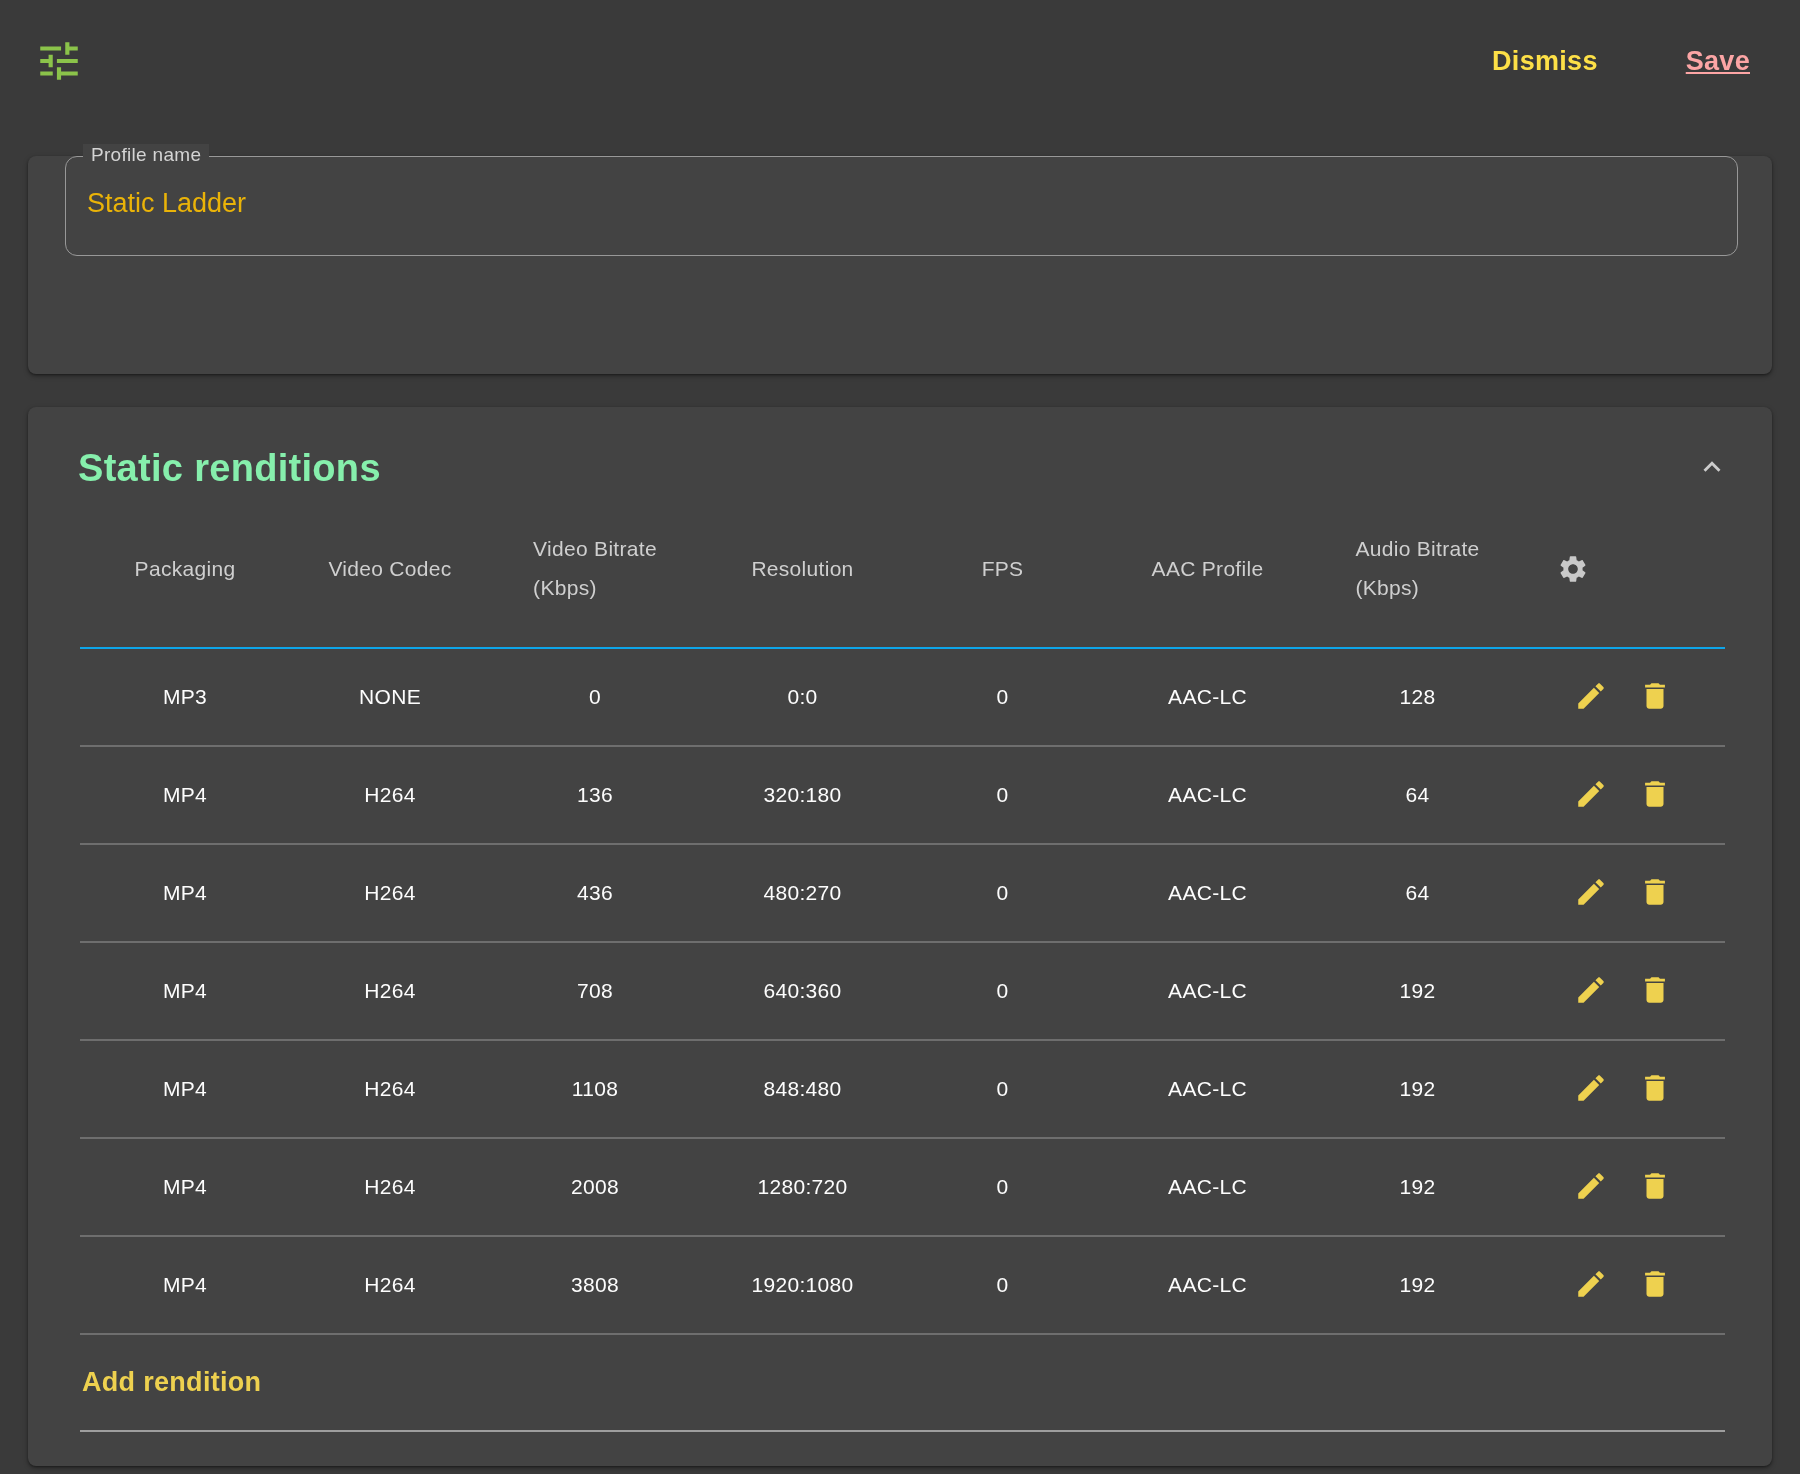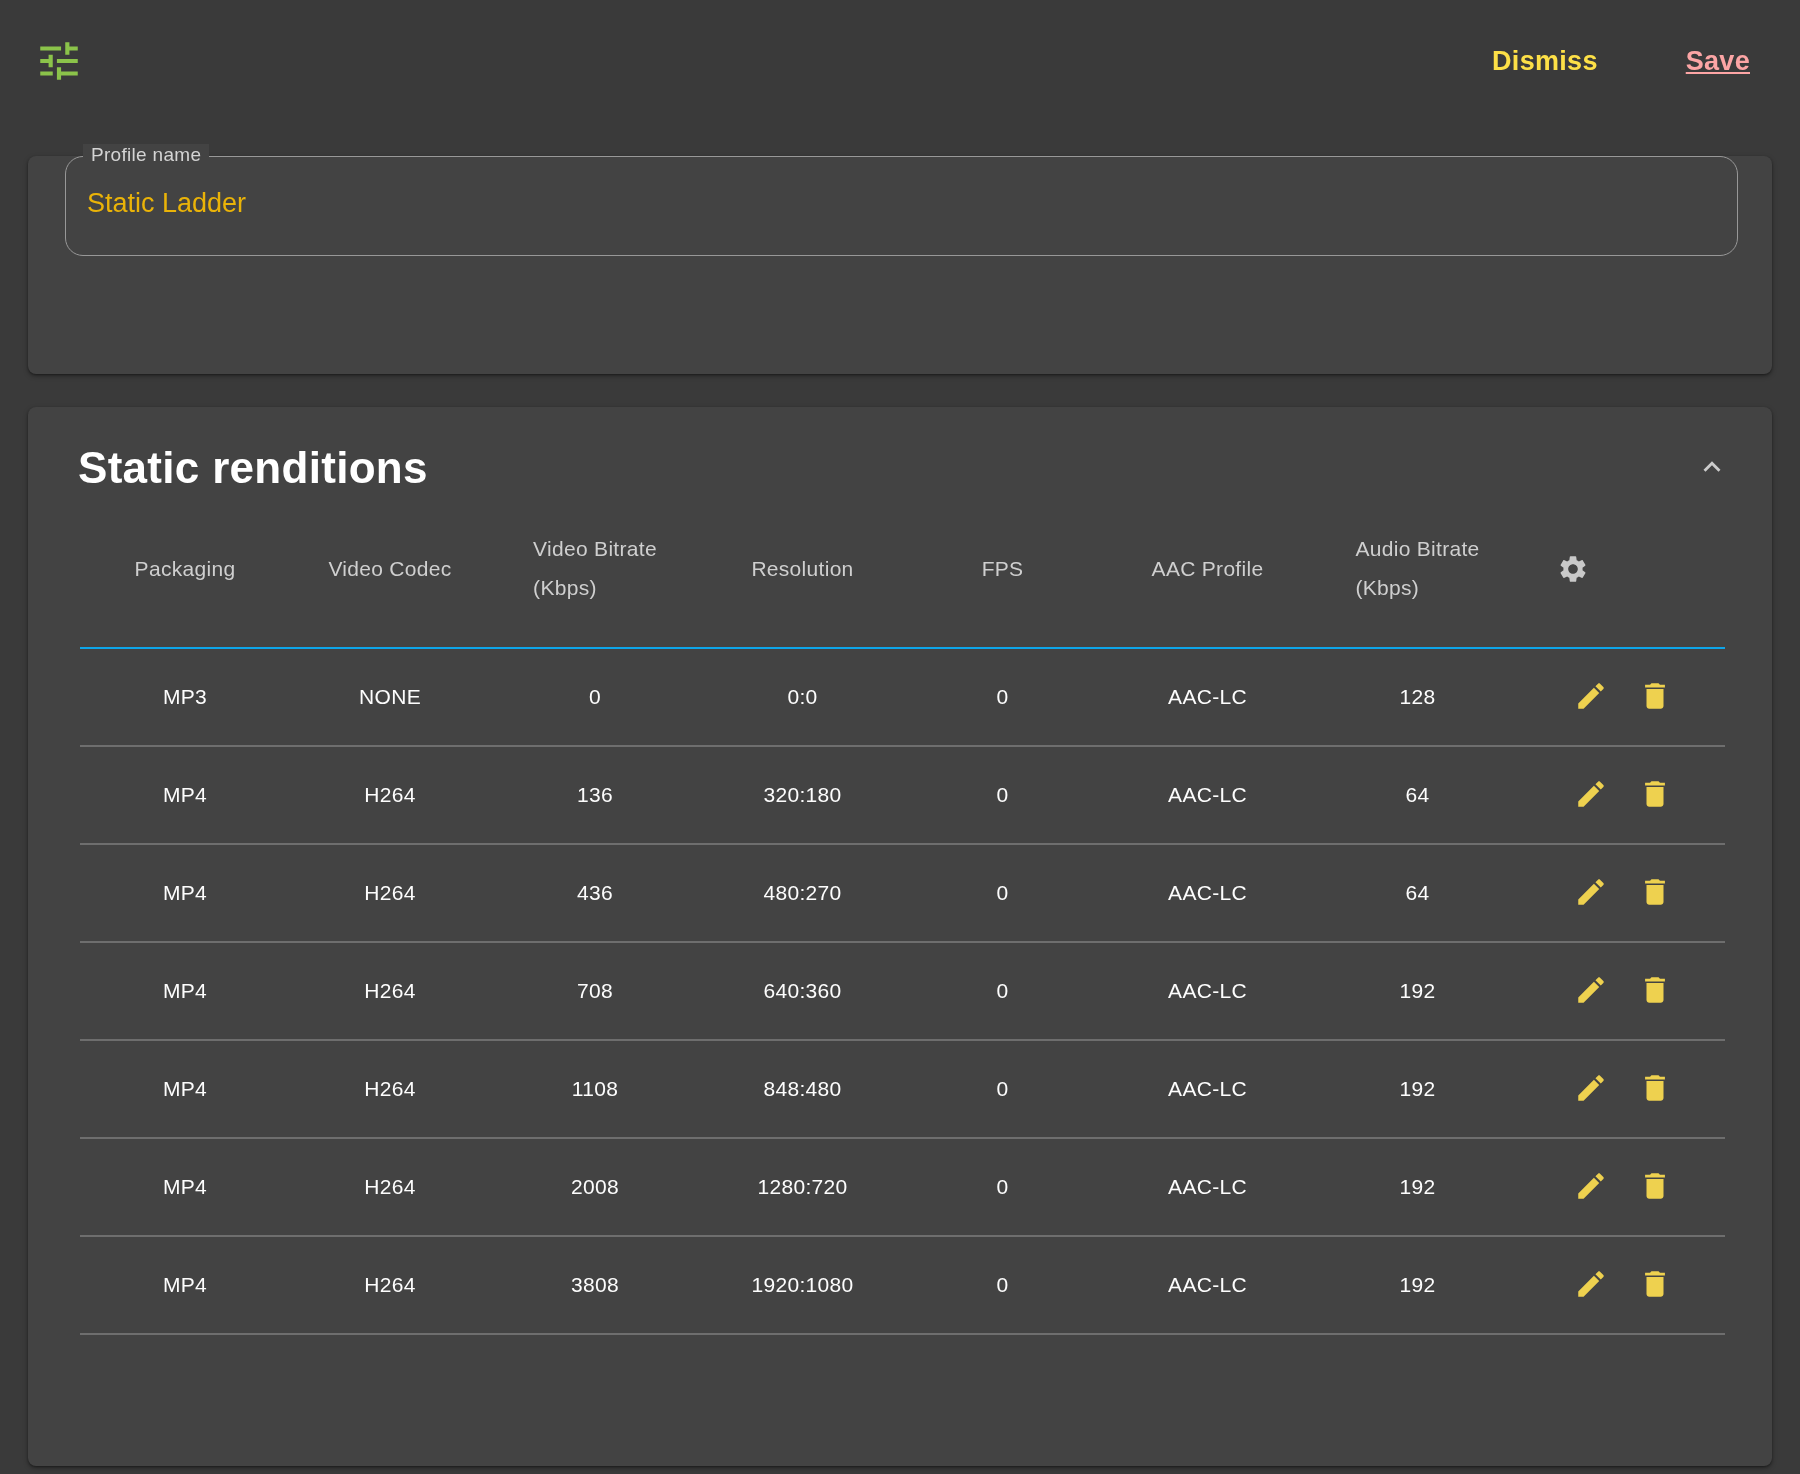--- a/index.html
+++ b/index.html
@@ -44,21 +44,21 @@
   }
   .card.profile-card { height: 218px; margin-top: 22px; }
   .card.renditions-card { height: 1059px; margin-top: 33px; }
 
   
   .field {
     position: relative;
     margin: 44px 34px 0 37px;
     height: 100px;
     border: 1px solid #989898;
-    border-radius: 18px;
+    border-radius: 12px;
   }
   .field .field-label {
     position: absolute;
     top: -13px; left: 17px;
     background: #434343;
     padding: 0 8px;
     font-size: 19px;
     color: #d4d4d4;
     letter-spacing: 0.3px;
   }
@@ -71,21 +71,21 @@
     font-size: 27px;
     padding: 0 24px 6px 21px;
   }
 
   
   .section-head {
     display: flex; align-items: center; justify-content: space-between;
     padding: 38px 42px 0 50px;
     height: 84px;
   }
-  .section-title { font-size: 44px; font-weight: bold; color: #ffffff; letter-spacing: 0.3px; }
+  .section-title { font-size: 38px; font-weight: bold; color: #86efac; letter-spacing: 0.3px; }
   .collapse-btn { background: none; border: none; cursor: pointer; width: 36px; height: 36px; }
   .collapse-btn svg { width: 34px; height: 34px; }
 
   .table { padding: 0 47px 0 52px; }
   .thead, .trow { display: flex; align-items: center; }
   .thead { height: 158px; border-bottom: 2px solid #0ea5e9; }
   .trow  { height: 98px;  border-bottom: 2px solid #6e6e6e; }
 
   .col { text-align: center; }
   .c1 { width: 210px; } .c2 { width: 200px; } .c3 { width: 210px; }
@@ -363,13 +363,16 @@
           <svg viewBox="0 0 24 24" fill="#eed14f">
             <path d="M6 19c0 1.1.9 2 2 2h8c1.1 0 2-.9 2-2V7H6v12zM19 4h-3.5l-1-1h-5l-1 1H5v2h14V4z"></path>
           </svg>
         </span>
       </button>
     </div>
   </div>
 </div>
   </div>
 
+  <div class="add-row">
+    <button class="add-btn">Add rendition</button>
+  </div>
 </div>
 
 </body></html>

